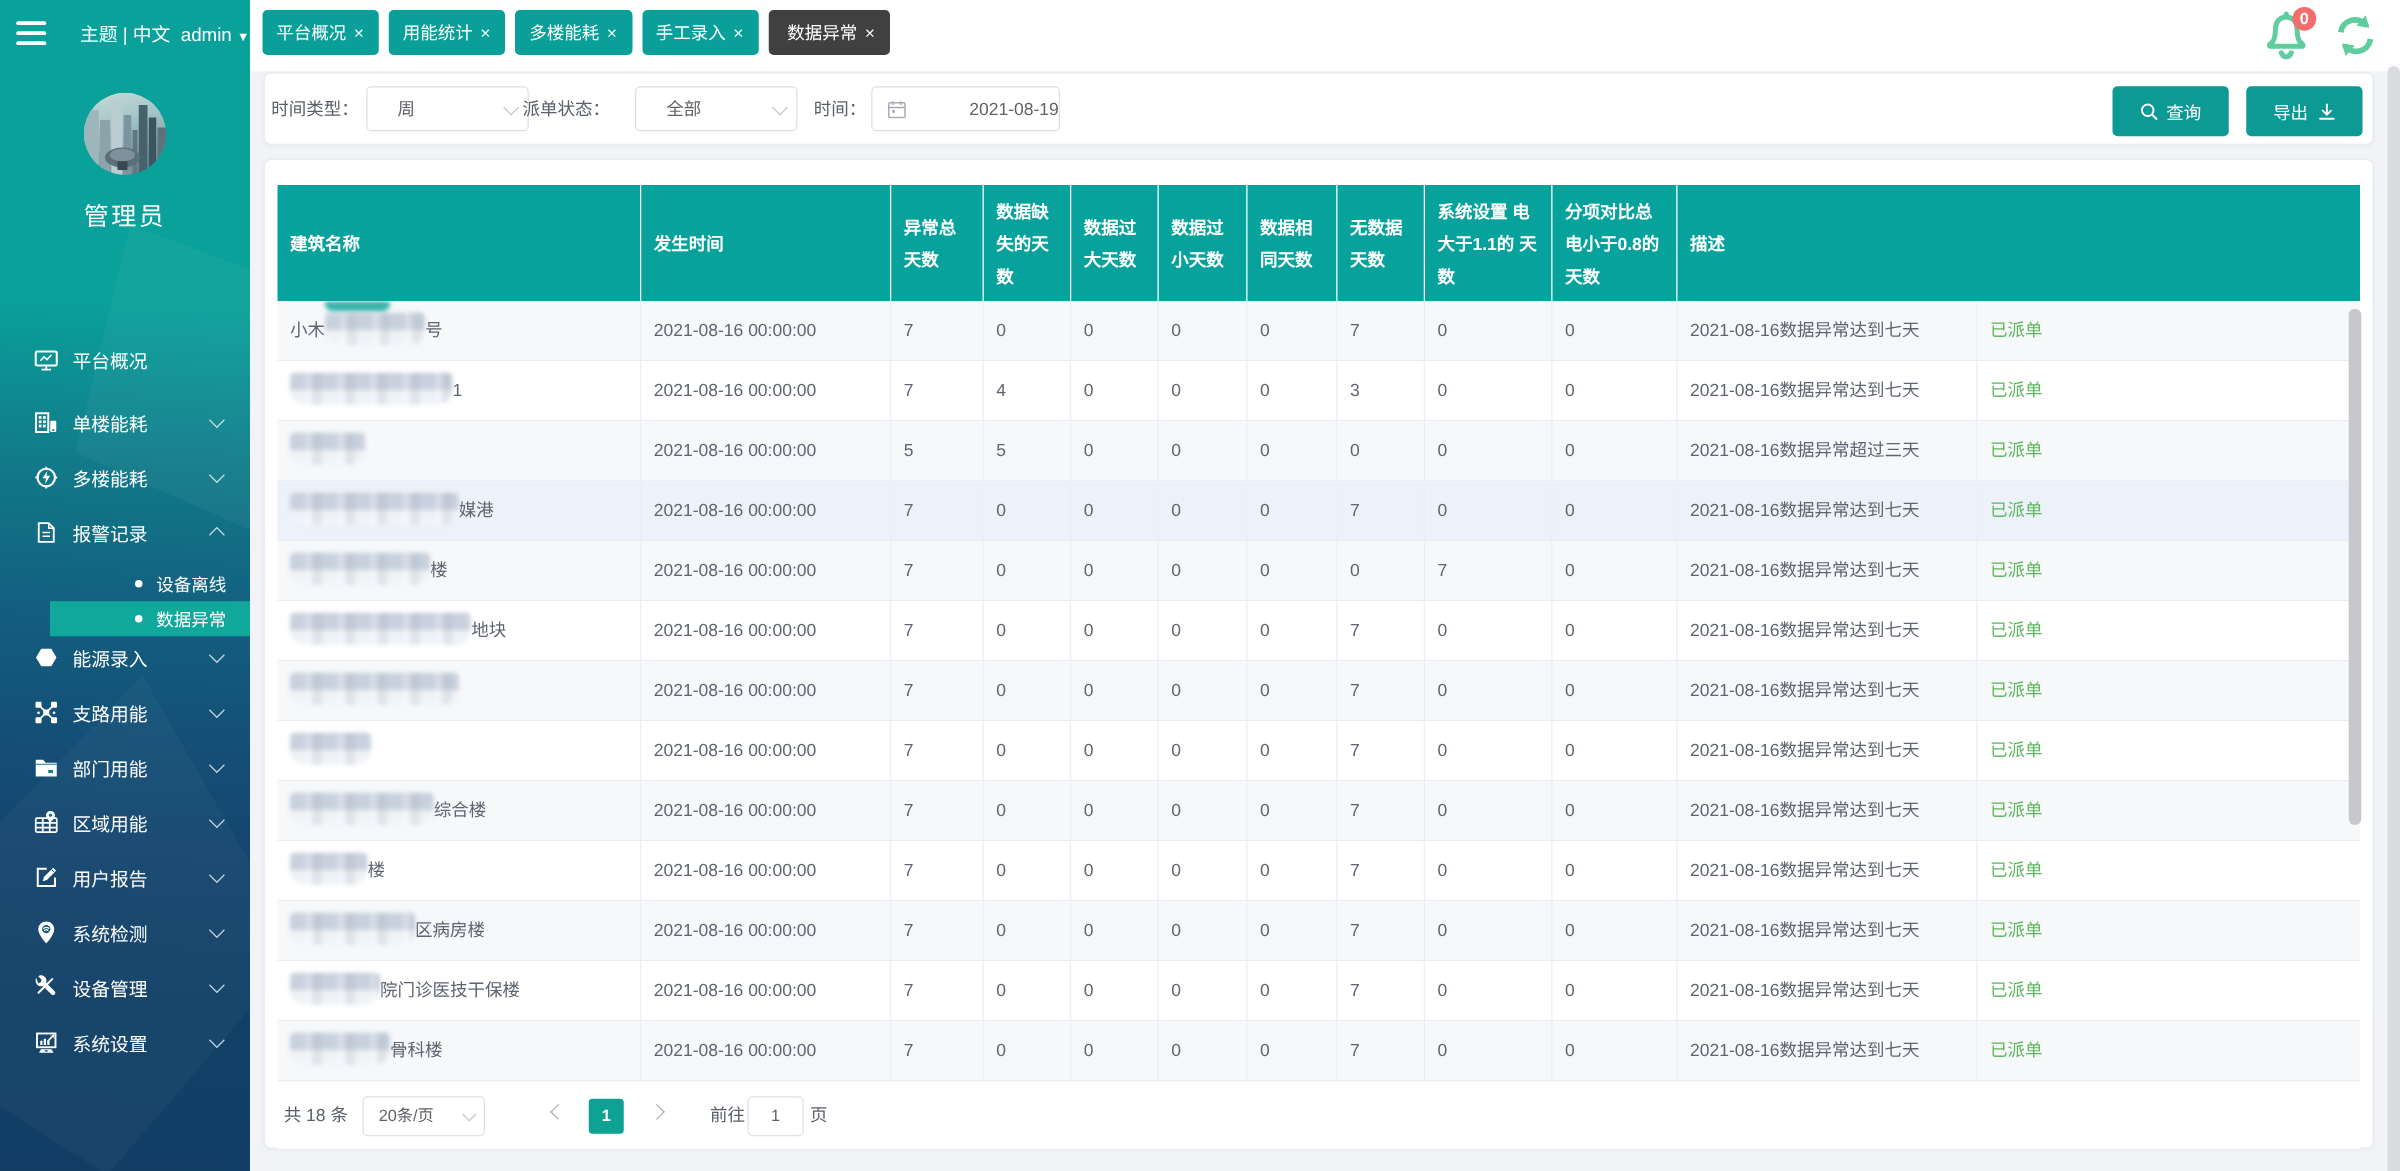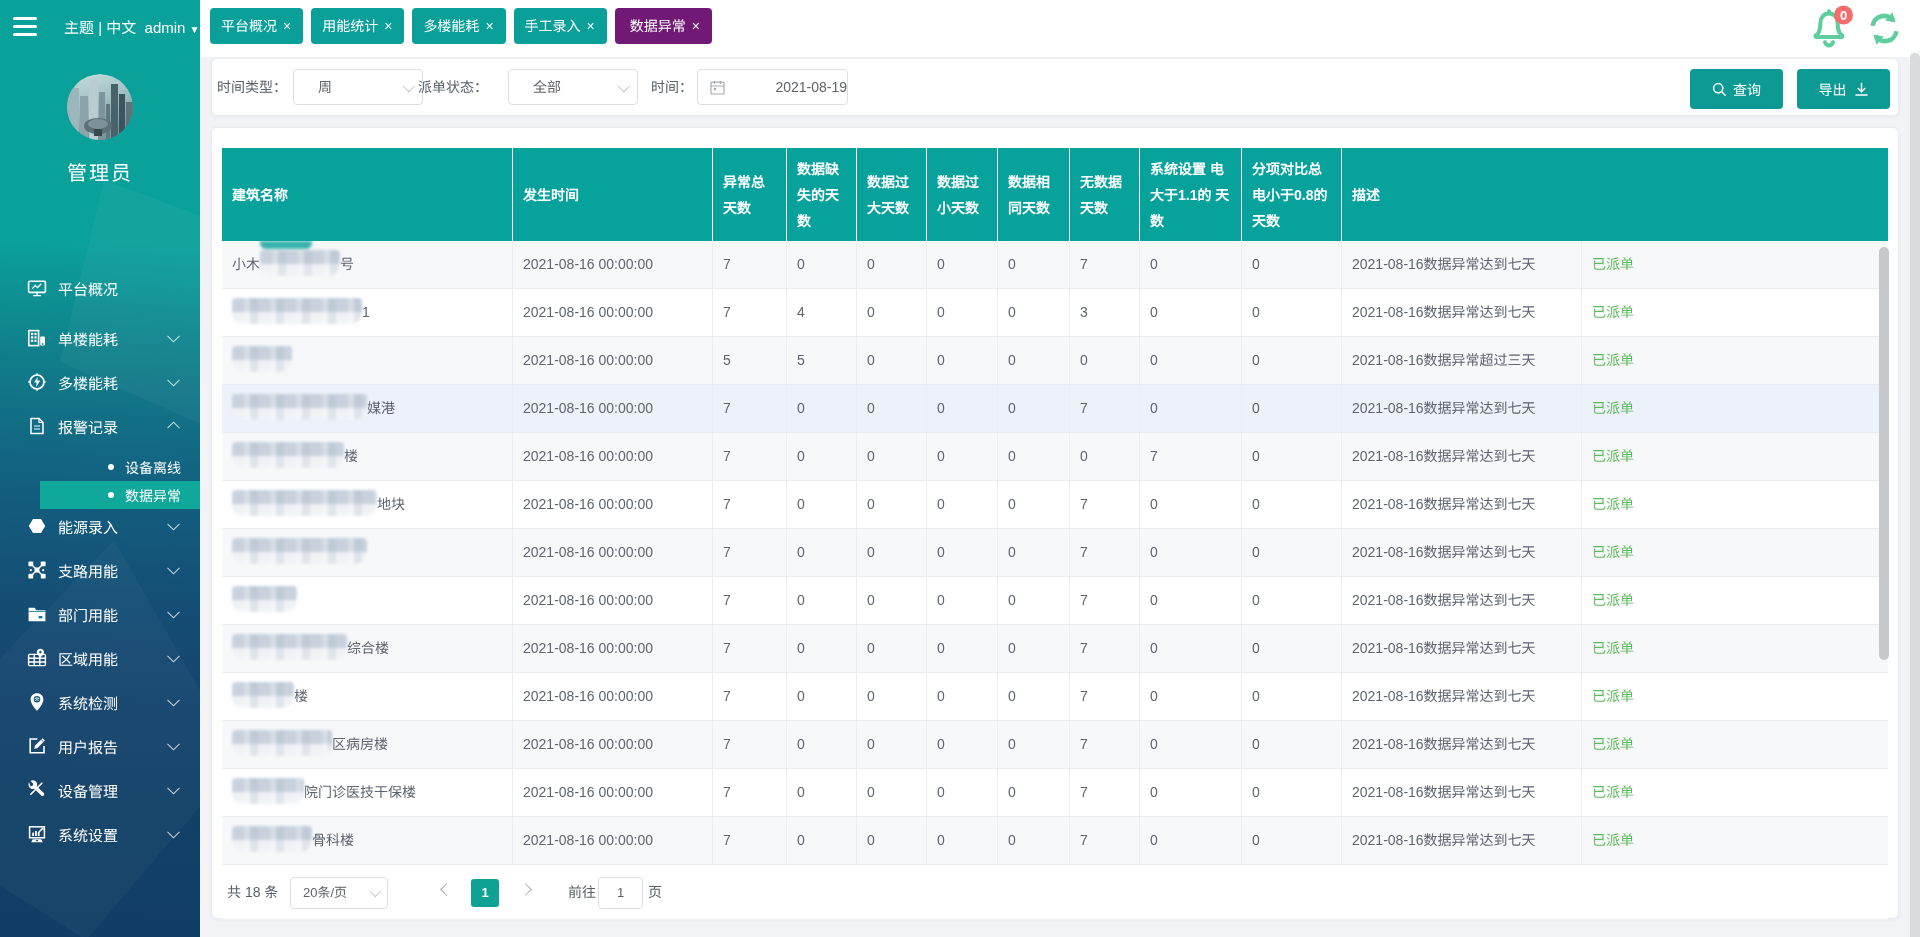--- a/index.html
+++ b/index.html
@@ -36,21 +36,21 @@
   .sub .dot { position:absolute; left:68px; top:50%; width:6px; height:6px; margin-top:-3px; border-radius:50%; background:#fff; }
   .sub .st { position:absolute; left:85px; top:50%; transform:translateY(-50%); font-size:14px; color:#fff; }
   .sub.on { background:#10a89a; }
   .gap6 { height:6px; }
 
   
   #tabs { left:210px; top:8px; height:36px; display:flex; }
   .tab { height:36px; line-height:36px; background:#0b9f99; color:#fff; font-size:14px;
     border-radius:4px; padding:0 12px 0 11px; margin-right:8px; white-space:nowrap; }
   .tab .x { font-size:14px; margin-left:6px; opacity:.95; }
-  .tab.act { background:#701a75;padding-left:15px; }
+  .tab.act { background:#404040;padding-left:15px; }
 
   
   #bellwrap { left:1806px; top:0; width:50px; height:52px; }
   #refresh { left:1868px; top:10px; width:33px; height:37px; }
 
   
   #fcard { left:211px; top:58px; width:1688px; height:58px; background:#fff; border:1px solid #e9ebf0; border-radius:6px; box-shadow:0 1px 4px rgba(0,0,0,0.04); }
   .flabel { position:absolute; top:0; height:58px; line-height:56px; font-size:14px; color:#596069; }
   .selbox { position:absolute; top:10px; height:36px; background:#fff; border:1px solid #dcdfe6; border-radius:4px;
     font-size:14px; color:#606266; line-height:34px; }
@@ -240,34 +240,34 @@
             <path d="M1.6 10.2h16.8M1.6 14h16.8M7.2 6.4v11.2M12.8 6.4v11.2"></path>
           </g>
           <path d="M13.4.7c-2 0-3.6 1.5-3.6 3.4 0 2.5 3.6 5.6 3.6 5.6s3.6-3.1 3.6-5.6c0-1.9-1.6-3.4-3.6-3.4z" fill="#fff"></path>
           <circle cx="13.4" cy="4.1" r="1.3" fill="#117483"></circle>
         </svg>
         <span class="mt">区域用能</span>
         <i class="chev"></i>
       </div>
     <div class="mitem">
         <svg class="mi" viewBox="0 0 20 20">
+          <path d="M17 10v6.8H3.2V3h7.2" fill="none" stroke="#fff" stroke-width="1.6"></path>
+          <path d="M7.2 12.9l.9-3.3 7.4-7.4 2.4 2.4-7.4 7.4z" fill="#fff"></path>
+          <path d="M14.2 3.5l2.4 2.4" stroke="#17476e" stroke-width="0.8"></path>
+        </svg>
+        <span class="mt">用户报告</span>
+        <i class="chev"></i>
+      </div>
+    <div class="mitem">
+        <svg class="mi" viewBox="0 0 20 20">
           <path d="M10 1.2c-3.6 0-6.4 2.7-6.4 6.2 0 4.6 6.4 11.4 6.4 11.4s6.4-6.8 6.4-11.4c0-3.5-2.8-6.2-6.4-6.2z" fill="#fff"></path>
           <circle cx="10" cy="7.3" r="3.3" fill="#155b7b"></circle>
           <path d="M8 6.6c1.3-1 2.7-1 4 0M8.7 8.2c.9-.7 1.7-.7 2.6 0" stroke="#fff" stroke-width="1" fill="none" stroke-linecap="round"></path>
         </svg>
         <span class="mt">系统检测</span>
-        <i class="chev"></i>
-      </div>
-    <div class="mitem">
-        <svg class="mi" viewBox="0 0 20 20">
-          <path d="M17 10v6.8H3.2V3h7.2" fill="none" stroke="#fff" stroke-width="1.6"></path>
-          <path d="M7.2 12.9l.9-3.3 7.4-7.4 2.4 2.4-7.4 7.4z" fill="#fff"></path>
-          <path d="M14.2 3.5l2.4 2.4" stroke="#17476e" stroke-width="0.8"></path>
-        </svg>
-        <span class="mt">用户报告</span>
         <i class="chev"></i>
       </div>
     <div class="mitem">
         <svg class="mi" viewBox="0 0 20 20">
           <path d="M14.8 3.2L3.8 14.2" stroke="#fff" stroke-width="1.6" stroke-linecap="round" fill="none"></path>
           <path d="M2.1 2.3c-1 1.7-.8 3.9.7 5.4 1.2 1.2 3 1.6 4.6 1l6.8 6.8c.7.7 1.8.7 2.5 0s.7-1.8 0-2.5L9.9 6.2c.6-1.6.2-3.4-1-4.6C7.4.1 5.2-.1 3.5.9l2.8 2.8-.7 2.1-2.1.7z" fill="#fff"></path>
         </svg>
         <span class="mt">设备管理</span>
         <i class="chev"></i>
       </div>

